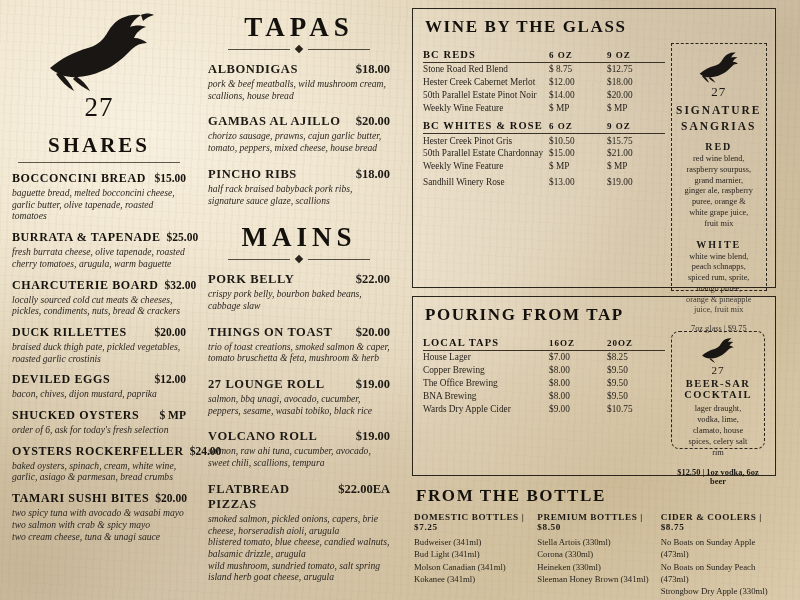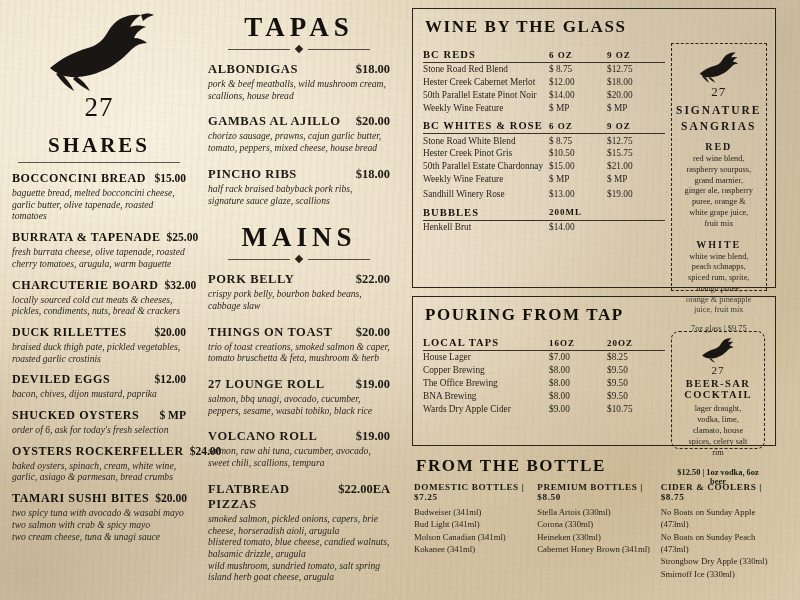--- a/index.html
+++ b/index.html
@@ -344,25 +344,20 @@
               </tbody>
             </table>
             <table class="drink-table">
               <tbody>
                 <tr>
                   <td class="grp grp-rule">BC WHITES &amp; ROSE</td>
                   <td class="grp grp-rule dt-col">6 OZ</td>
                   <td class="grp grp-rule dt-col">9 OZ</td>
                 </tr>
                 <tr class="drow">
-                  <td class="dname">Stone Road White Blend</td>
-                  <td class="dval">$  8.75</td>
-                  <td class="dval">$12.75</td>
-                </tr>
-                <tr class="drow">
                   <td class="dname">Hester Creek Pinot Gris</td>
                   <td class="dval">$10.50</td>
                   <td class="dval">$15.75</td>
                 </tr>
                 <tr class="drow">
                   <td class="dname">50th Parallel Estate Chardonnay</td>
                   <td class="dval">$15.00</td>
                   <td class="dval">$21.00</td>
                 </tr>
                 <tr class="drow">
@@ -372,34 +367,20 @@
                 </tr>
                 <tr class="drow">
                   <td class="dname"></td>
                   <td class="dval"></td>
                   <td class="dval"></td>
                 </tr>
                 <tr class="drow">
                   <td class="dname">Sandhill Winery Rose</td>
                   <td class="dval">$13.00</td>
                   <td class="dval">$19.00</td>
-                </tr>
-              </tbody>
-            </table>
-            <table class="drink-table">
-              <tbody>
-                <tr>
-                  <td class="grp grp-rule">BUBBLES</td>
-                  <td class="grp grp-rule dt-col">200ML</td>
-                  <td class="grp grp-rule dt-col"></td>
-                </tr>
-                <tr class="drow">
-                  <td class="dname">Henkell Brut</td>
-                  <td class="dval">$14.00</td>
-                  <td class="dval"></td>
                 </tr>
               </tbody>
             </table>
           </div>
         <div style="flex:1 1 auto;padding-left:6px;">
           <div class="dashed" style="height:248px;padding:6px 4px;box-sizing:border-box;">
             <div style="text-align:center;">
               <svg width="52" height="34" viewBox="0 0 118 86">
                 <g fill="#191613">
                   <path d="M10 60 C22 50 34 44 48 40 C56 38 62 33 66 27 C70 20 74 14 82 10 C88 7 95 6 101 7 C96 10 92 14 90 19 C95 17 101 17 106 19 C100 21 96 25 94 30 C99 30 104 32 107 35 C101 35 96 37 92 41 C86 47 80 53 72 58 C62 64 50 68 38 69 C28 70 18 67 10 60 Z"></path>
@@ -414,21 +395,21 @@
             <div class="sg-sub">RED</div>
             <div class="sg-body">red wine blend, raspberry sourpuss, grand marnier, ginger ale, raspberry puree, orange &amp; white grape juice, fruit mix</div>
             <div class="sg-sub">WHITE</div>
             <div class="sg-body">white wine blend, peach schnapps, spiced rum, sprite, mango puree, orange &amp; pineapple juice, fruit mix</div>
             <div class="sg-foot">7oz glass | $9.75</div>
           </div>
         </div>
       </div>
     </div>
 
-    <div class="rbox" style="height:150px;margin-top:8px;padding:8px 10px;">
+    <div class="rbox" style="height:180px;margin-top:8px;padding:8px 10px;">
       <div class="rhead">POURING FROM TAP</div>
       <div style="display:flex;">
         <div style="flex:0 0 242px;">
           <table class="drink-table">
             <tbody>
                 <tr>
               <td class="grp grp-rule">LOCAL TAPS</td>
               <td class="grp grp-rule dt-col">16OZ</td>
               <td class="grp grp-rule dt-col">20OZ</td>
             </tr>
@@ -491,21 +472,21 @@
             <div class="bottle-li">Budweiser (341ml)</div>
             <div class="bottle-li">Bud Light (341ml)</div>
             <div class="bottle-li">Molson Canadian (341ml)</div>
             <div class="bottle-li">Kokanee (341ml)</div>
           </div>
           <div style="flex: 1 1 0px;">
             <div class="bottle-col-head">PREMIUM BOTTLES | $8.50</div>
             <div class="bottle-li">Stella Artois (330ml)</div>
             <div class="bottle-li">Corona (330ml)</div>
             <div class="bottle-li">Heineken (330ml)</div>
-            <div class="bottle-li">Cabernet Honey Brown (341ml)</div>
+            <div class="bottle-li">Sleeman Honey Brown (341ml)</div>
           </div>
           <div style="flex: 1 1 0px;">
             <div class="bottle-col-head">CIDER &amp; COOLERS | $8.75</div>
             <div class="bottle-li">No Boats on Sunday Apple (473ml)</div>
             <div class="bottle-li">No Boats on Sunday Peach (473ml)</div>
             <div class="bottle-li">Strongbow Dry Apple (330ml)</div>
             <div class="bottle-li">Smirnoff Ice (330ml)</div>
           </div>
         </div>
     </div>

